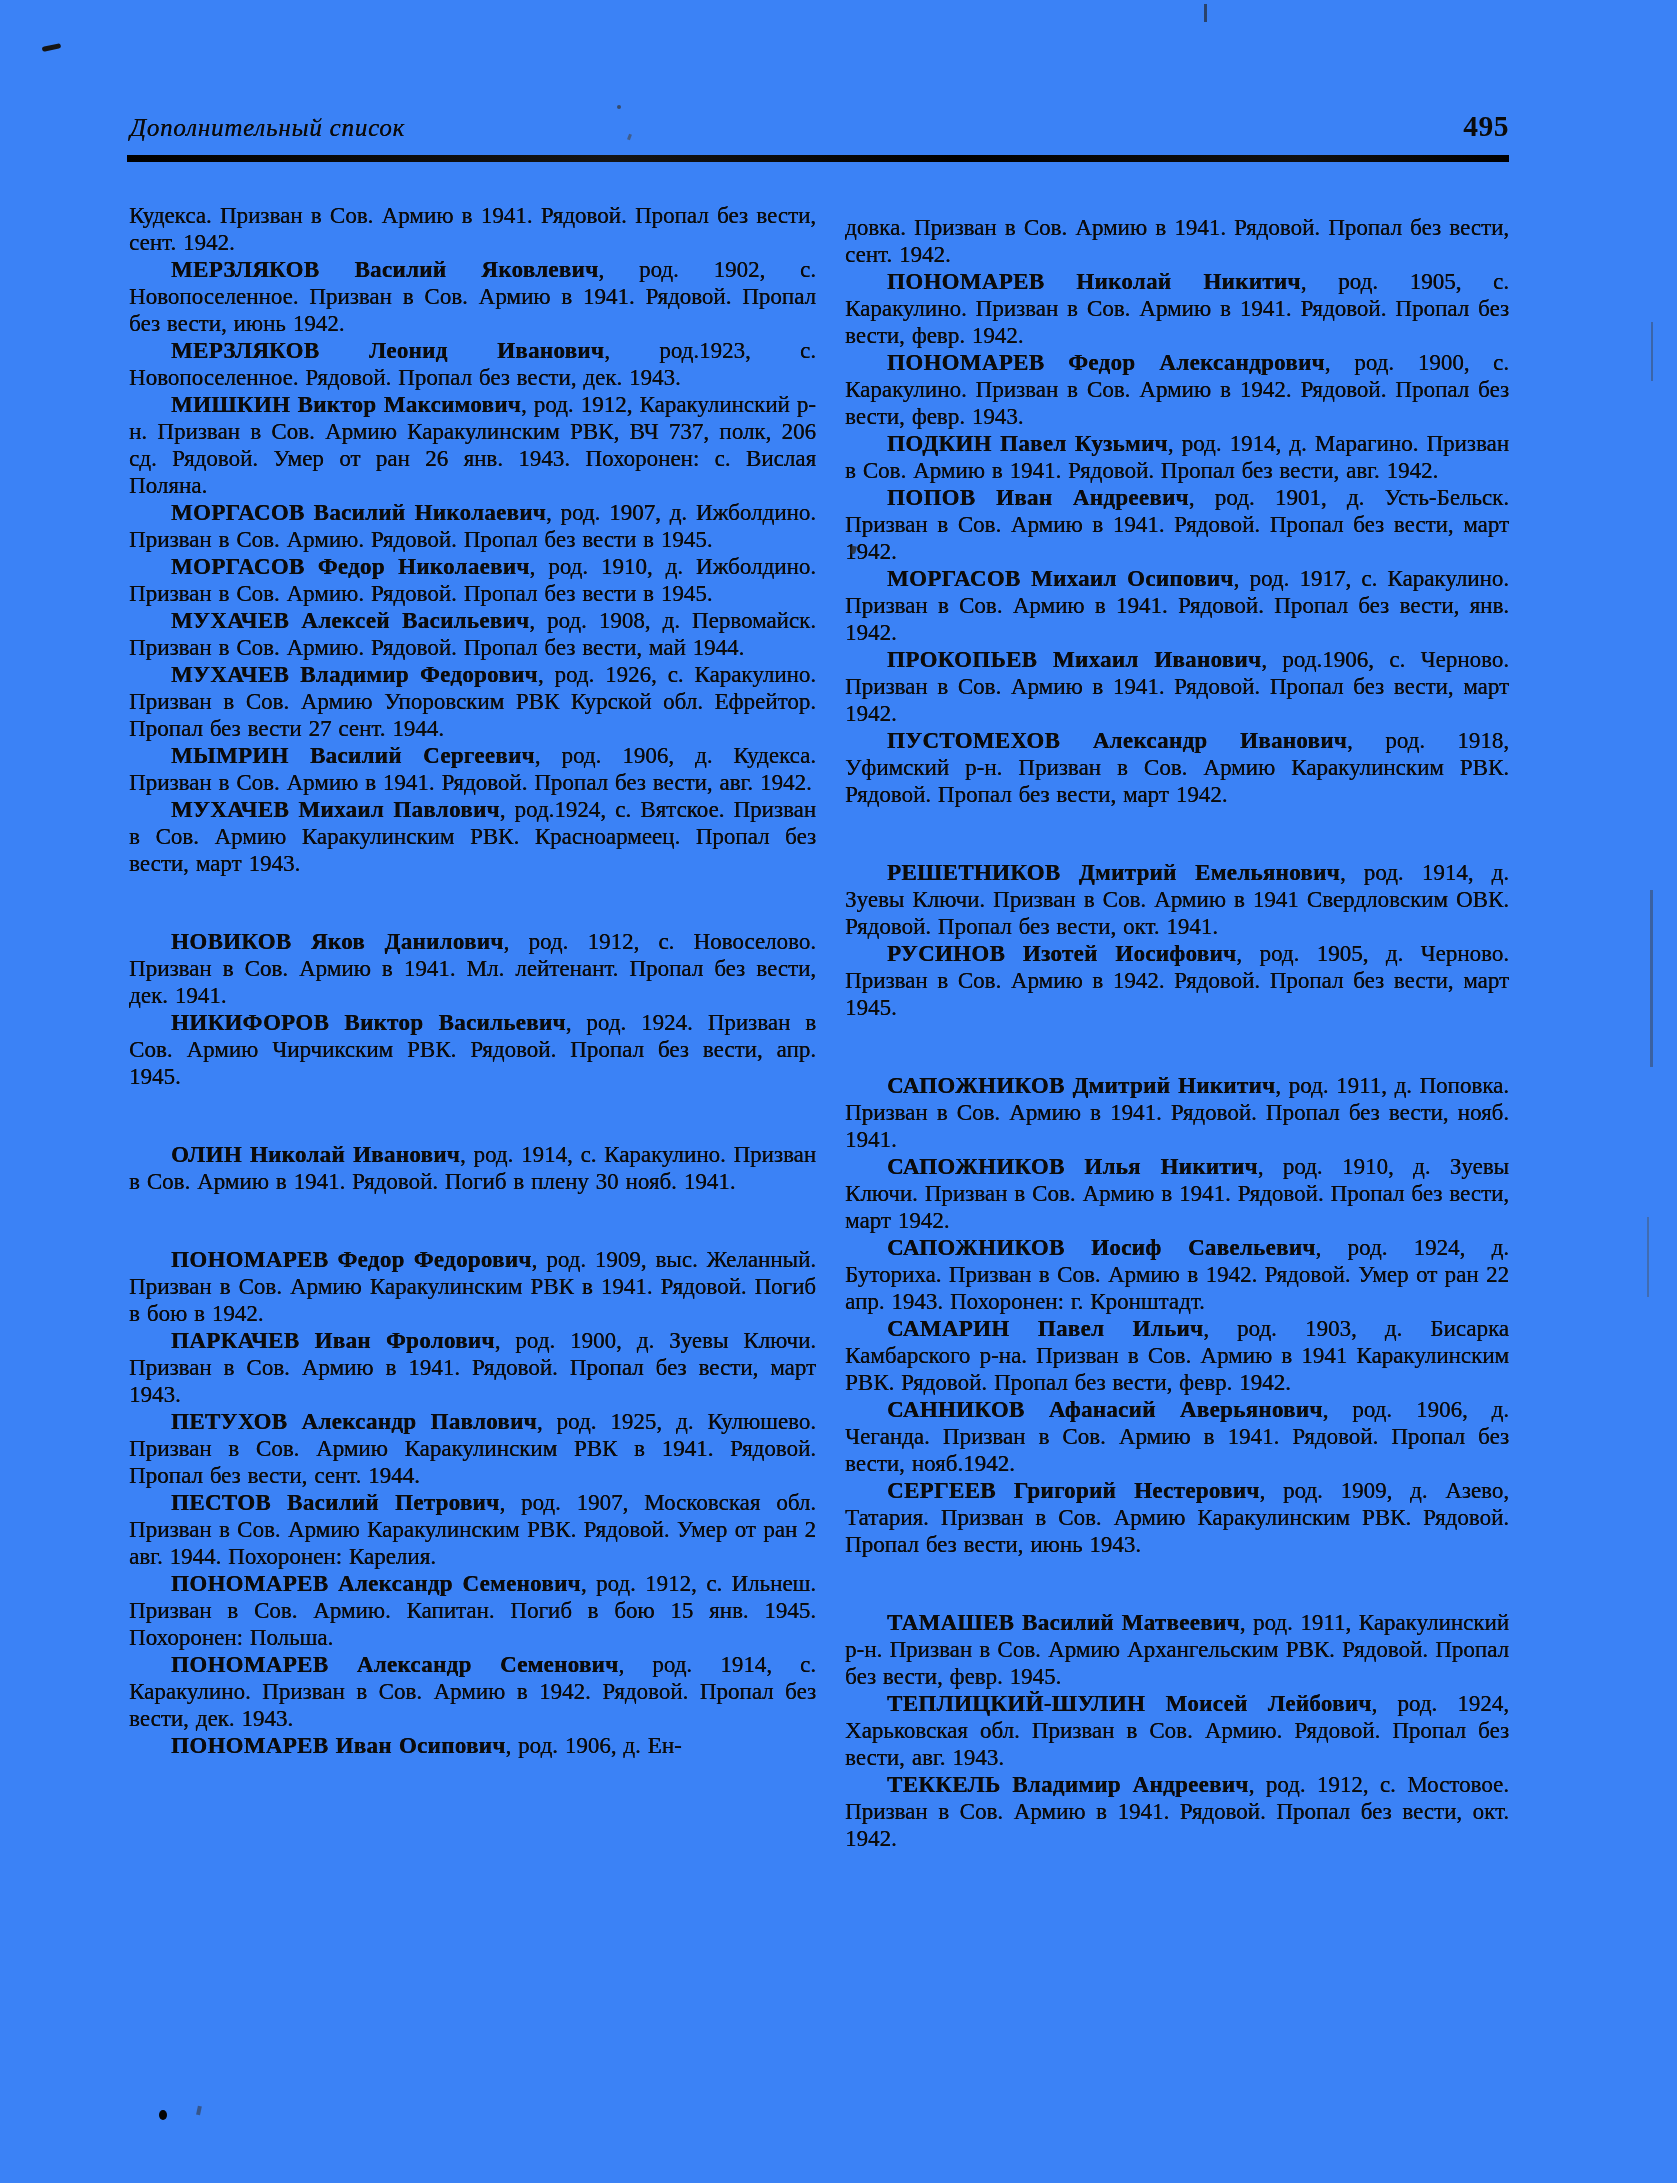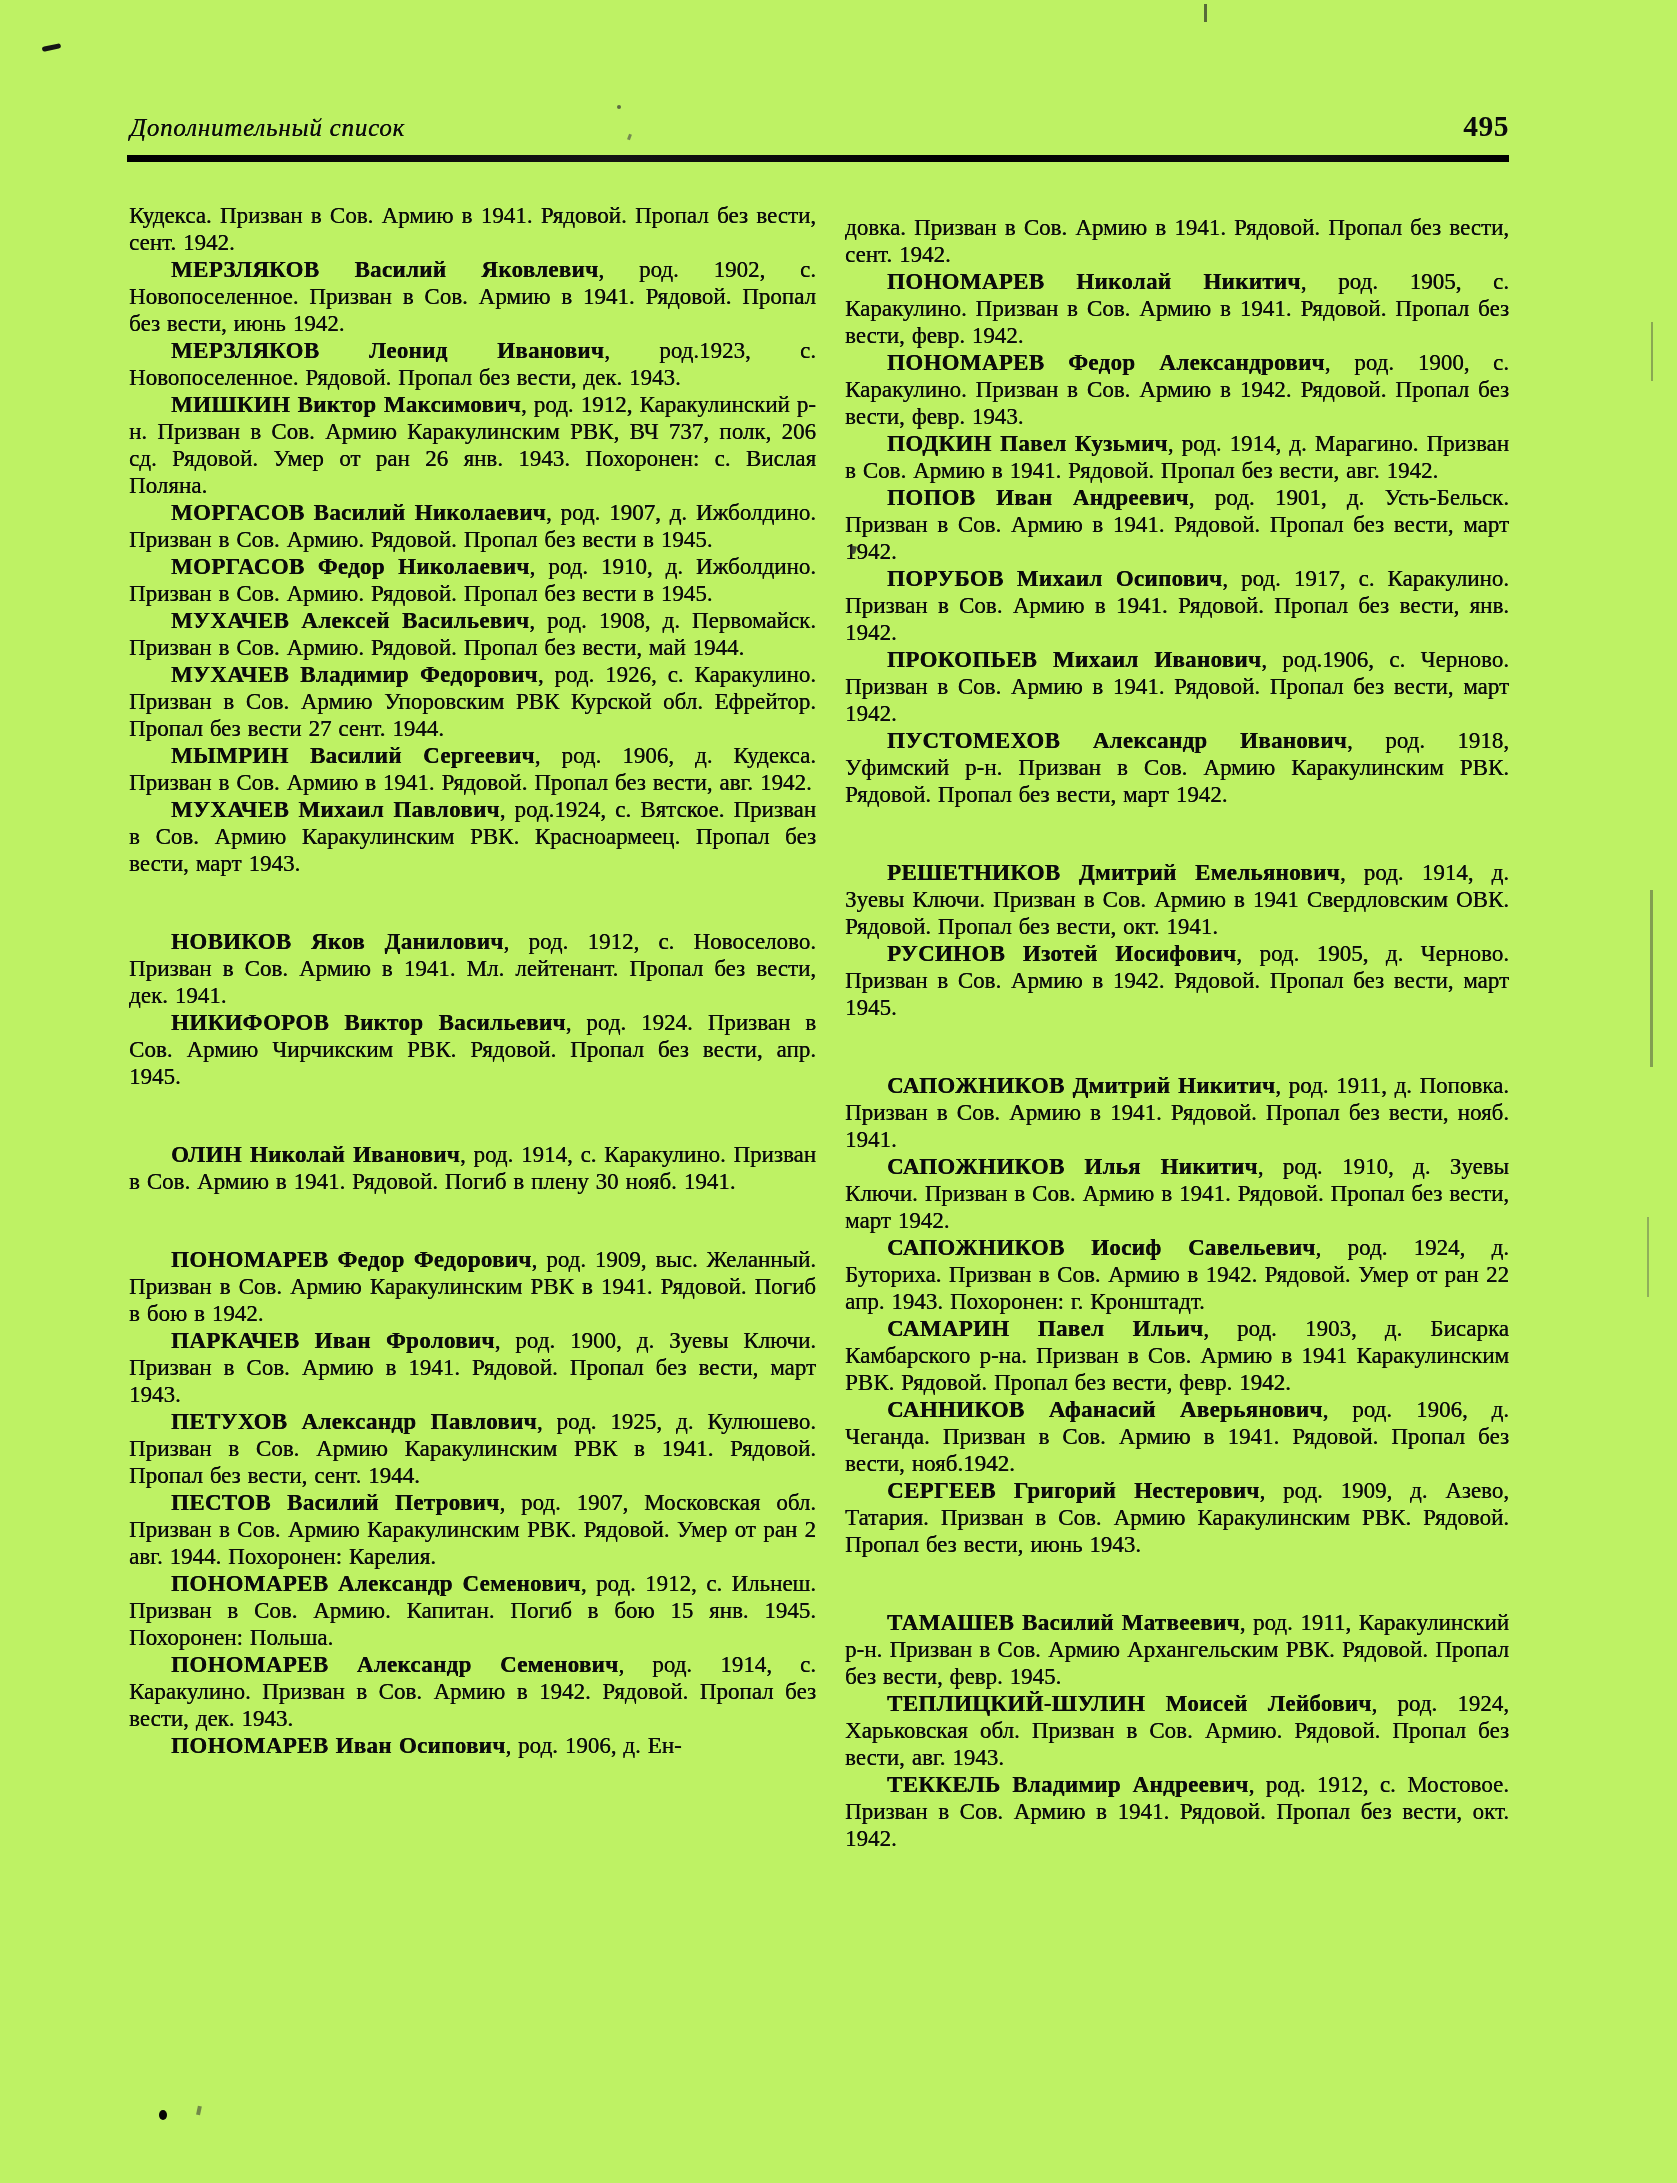--- a/index.html
+++ b/index.html
@@ -4,21 +4,21 @@
 <style>
   html, body { margin: 0; padding: 0; }
   body {
     width: 1677px; height: 2183px;
     background: #ffffff;
     font-family: "Liberation Serif", "DejaVu Serif", serif;
   }
   .page {
     position: absolute; left: 0; top: 0;
     width: 1677px; height: 2183px;
-    background: #bef264;
+    background: #3b82f6;
     color: #0b0b0b;
     overflow: hidden;
   }
   
   .running-head {
     position: absolute; left: 130px; top: 110px; width: 1379px;
     display: flex; justify-content: space-between; align-items: baseline;
   }
   .head-title {
     font-style: italic;
@@ -98,21 +98,21 @@
       <p class="entry"><b class="surname">ПОНОМАРЕВ Александр Семенович</b>, род. 1914, с. Каракулино. Призван в Сов. Армию в 1942. Рядовой. Пропал без вести, дек. 1943.</p>
       <p class="entry"><b class="surname">ПОНОМАРЕВ Иван Осипович</b>, род. 1906, д. Ен-</p>
     </div>
 
   <div class="col col-right">
       <p class="entry cont">довка. Призван в Сов. Армию в 1941. Рядовой. Пропал без вести, сент. 1942.</p>
       <p class="entry"><b class="surname">ПОНОМАРЕВ Николай Никитич</b>, род. 1905, с. Каракулино. Призван в Сов. Армию в 1941. Рядовой. Пропал без вести, февр. 1942.</p>
       <p class="entry"><b class="surname">ПОНОМАРЕВ Федор Александрович</b>, род. 1900, с. Каракулино. Призван в Сов. Армию в 1942. Рядовой. Пропал без вести, февр. 1943.</p>
       <p class="entry"><b class="surname">ПОДКИН Павел Кузьмич</b>, род. 1914, д. Марагино. Призван в Сов. Армию в 1941. Рядовой. Пропал без вести, авг. 1942.</p>
       <p class="entry"><b class="surname">ПОПОВ Иван Андреевич</b>, род. 1901, д. Усть-Бельск. Призван в Сов. Армию в 1941. Рядовой. Пропал без вести, март 1942.</p>
-      <p class="entry"><b class="surname">ПОРУБОВ Михаил Осипович</b>, род. 1917, с. Каракулино. Призван в Сов. Армию в 1941. Рядовой. Пропал без вести, янв. 1942.</p>
+      <p class="entry"><b class="surname">МОРГАСОВ Михаил Осипович</b>, род. 1917, с. Каракулино. Призван в Сов. Армию в 1941. Рядовой. Пропал без вести, янв. 1942.</p>
       <p class="entry"><b class="surname">ПРОКОПЬЕВ Михаил Иванович</b>, род.1906, с. Черново. Призван в Сов. Армию в 1941. Рядовой. Пропал без вести, март 1942.</p>
       <p class="entry"><b class="surname">ПУСТОМЕХОВ Александр Иванович</b>, род. 1918, Уфимский р-н. Призван в Сов. Армию Каракулинским РВК. Рядовой. Пропал без вести, март 1942.</p>
       <p class="entry gap"><b class="surname">РЕШЕТНИКОВ Дмитрий Емельянович</b>, род. 1914, д. Зуевы Ключи. Призван в Сов. Армию в 1941 Свердловским ОВК. Рядовой. Пропал без вести, окт. 1941.</p>
       <p class="entry"><b class="surname">РУСИНОВ Изотей Иосифович</b>, род. 1905, д. Черново. Призван в Сов. Армию в 1942. Рядовой. Пропал без вести, март 1945.</p>
       <p class="entry gap"><b class="surname">САПОЖНИКОВ Дмитрий Никитич</b>, род. 1911, д. Поповка. Призван в Сов. Армию в 1941. Рядовой. Пропал без вести, нояб. 1941.</p>
       <p class="entry"><b class="surname">САПОЖНИКОВ Илья Никитич</b>, род. 1910, д. Зуевы Ключи. Призван в Сов. Армию в 1941. Рядовой. Пропал без вести, март 1942.</p>
       <p class="entry"><b class="surname">САПОЖНИКОВ Иосиф Савельевич</b>, род. 1924, д. Буториха. Призван в Сов. Армию в 1942. Рядовой. Умер от ран 22 апр. 1943. Похоронен: г. Кронштадт.</p>
       <p class="entry"><b class="surname">САМАРИН Павел Ильич</b>, род. 1903, д. Бисарка Камбарского р-на. Призван в Сов. Армию в 1941 Каракулинским РВК. Рядовой. Пропал без вести, февр. 1942.</p>
       <p class="entry"><b class="surname">САННИКОВ Афанасий Аверьянович</b>, род. 1906, д. Чеганда. Призван в Сов. Армию в 1941. Рядовой. Пропал без вести, нояб.1942.</p>
       <p class="entry"><b class="surname">СЕРГЕЕВ Григорий Нестерович</b>, род. 1909, д. Азево, Татария. Призван в Сов. Армию Каракулинским РВК. Рядовой. Пропал без вести, июнь 1943.</p>

